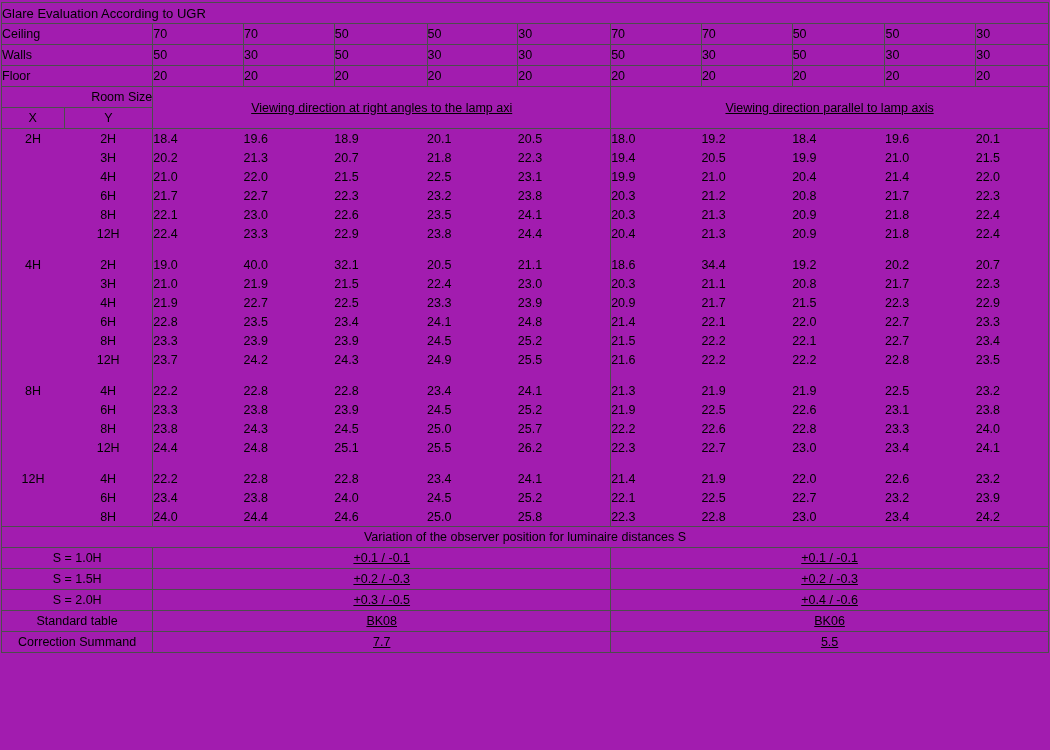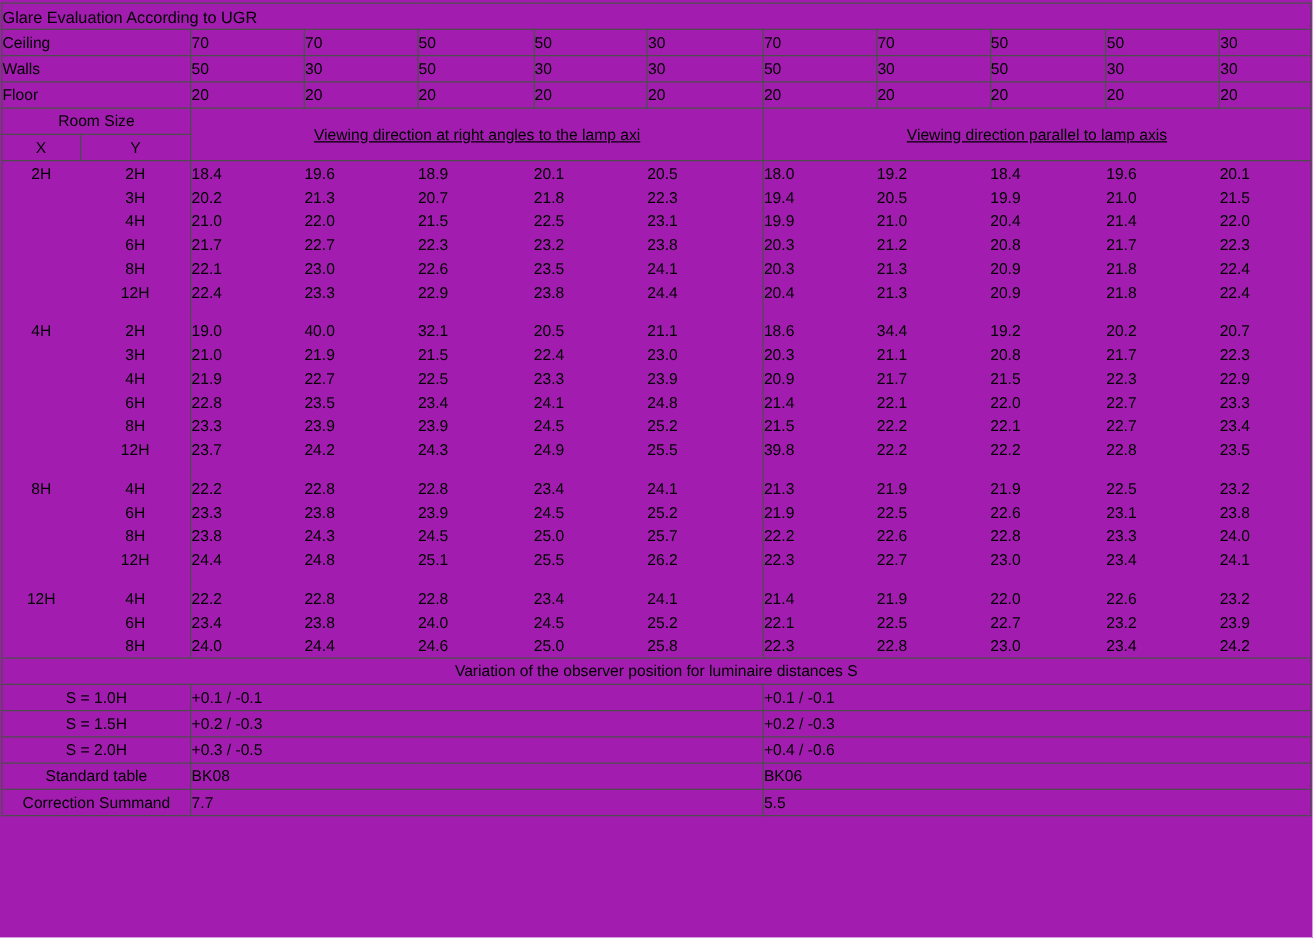--- a/index.html
+++ b/index.html
@@ -43,32 +43,33 @@
   }
   .rowlabel {
     text-align: left;
     padding-left: 5px;
   }
   .num {
     text-align: left;
     padding-left: 10px;
   }
   .ctr {
-    text-align: left;
+    text-align: center;
+    text-decoration: underline;
   }
   .no-left { border-left: none; }
   .no-right { border-right: none; }
   .no-top { border-top: none; }
   .no-bottom { border-bottom: none; }
   .sec-head {
     text-align: center;
     text-decoration: underline;
   }
   .room-size-head {
-    text-align: center;
+    text-align: right;
   }
   .xy-head {
     text-align: center;
   }
   .data-row td {
     border: none;
     height: 19px;
   }
   .data-row td.edge-l {
     border-left: 1px solid #4d4d4d;
@@ -350,21 +351,21 @@
         <td class="num edge-r">23.4</td>
       </tr>
       <tr class="data-row">
         <td class="xcol edge-l"></td>
         <td class="ycol">12H</td>
         <td class="num sep">23.7</td>
         <td class="num">24.2</td>
         <td class="num">24.3</td>
         <td class="num">24.9</td>
         <td class="num">25.5</td>
-        <td class="num sep">39.8</td>
+        <td class="num sep">21.6</td>
         <td class="num">22.2</td>
         <td class="num">22.2</td>
         <td class="num">22.8</td>
         <td class="num edge-r">23.5</td>
       </tr>
 
       <tr class="spacer-row">
         <td class="edge-l"></td>
           <td></td>
           <td class="sep"></td>

